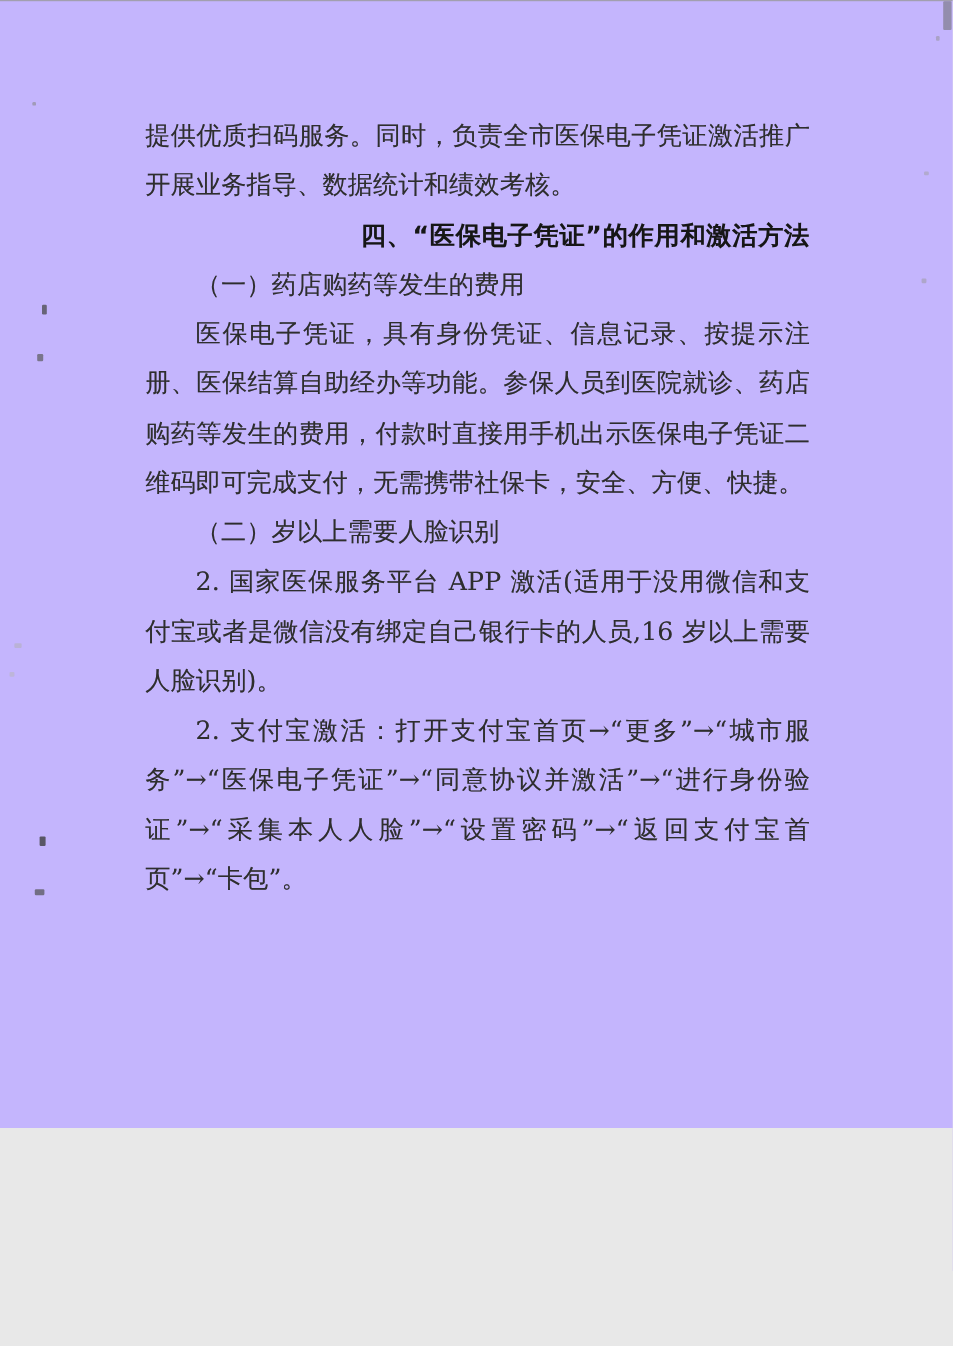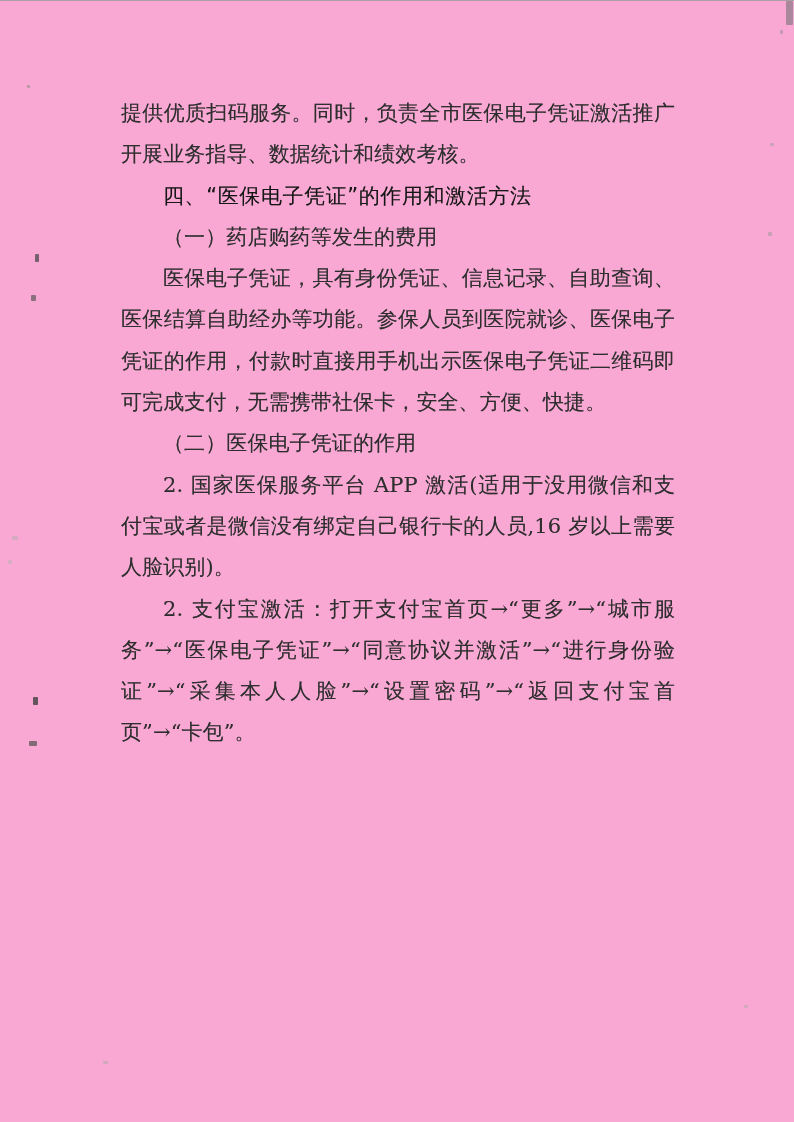--- a/index.html
+++ b/index.html
@@ -8,22 +8,22 @@
   }
   body {
     width: 794px;
     height: 1122px;
     overflow: hidden;
     background: #e8e8e8;
   }
   .page {
     position: relative;
     width: 794px;
-    height: 1122px;
-    background: #f9a8d4;
+    height: 940px;
+    background: #c4b5fd;
     overflow: hidden;
   }
   .scan-edge-top {
     position: absolute;
     left: 0; top: 0;
     width: 100%; height: 1px;
     background: #9a9a9a;
     opacity: .8;
   }
   .textblock {
@@ -38,41 +38,41 @@
     text-shadow: 0 0 0.5px rgba(60,60,60,.45);
   }
   .p {
     margin: 0;
     text-align: justify;
     letter-spacing: 0.1px;
   }
   .p.indent { text-indent: 2em; }
   .p.heading {
     font-family: "DejaVu Sans", "Liberation Sans", sans-serif;
-    font-weight: normal;
+    font-weight: bold;
     color: #161616;
     letter-spacing: 0.6px;
-    text-align: left;
+    text-align: right;
   }
   .speck {
     position: absolute;
     border-radius: 1px;
   }
 </style>
 </head>
 <body>
 
 <div class="page">
   <div class="scan-edge-top"></div>
   <div class="textblock" id="textblock">
       <p class="p">提供优质扫码服务。同时，负责全市医保电子凭证激活推广开展业务指导、数据统计和绩效考核。</p>
       <p class="p indent heading">四、“医保电子凭证”的作用和激活方法</p>
       <p class="p indent">（一）药店购药等发生的费用</p>
-      <p class="p indent">医保电子凭证，具有身份凭证、信息记录、自助查询、医保结算自助经办等功能。参保人员到医院就诊、医保电子凭证的作用，付款时直接用手机出示医保电子凭证二维码即可完成支付，无需携带社保卡，安全、方便、快捷。</p>
-      <p class="p indent">（二）医保电子凭证的作用</p>
+      <p class="p indent">医保电子凭证，具有身份凭证、信息记录、按提示注册、医保结算自助经办等功能。参保人员到医院就诊、药店购药等发生的费用，付款时直接用手机出示医保电子凭证二维码即可完成支付，无需携带社保卡，安全、方便、快捷。</p>
+      <p class="p indent">（二）岁以上需要人脸识别</p>
       <p class="p indent">2. 国家医保服务平台 APP 激活(适用于没用微信和支付宝或者是微信没有绑定自己银行卡的人员,16 岁以上需要人脸识别)。</p>
       <p class="p indent">2. 支付宝激活：打开支付宝首页→“更多”→“城市服务”→“医保电子凭证”→“同意协议并激活”→“进行身份验证”→“采集本人人脸”→“设置密码”→“返回支付宝首页”→“卡包”。</p>
     </div>
   <div id="artifacts">
       <div class="speck" style="left: 27px; top: 85px; width: 3px; height: 3px; background: rgb(138, 138, 138); opacity: 0.6;"></div>
       <div class="speck" style="left: 35px; top: 254px; width: 4px; height: 8px; background: rgb(74, 74, 74); opacity: 0.75;"></div>
       <div class="speck" style="left: 31px; top: 295px; width: 5px; height: 6px; background: rgb(90, 90, 90); opacity: 0.7;"></div>
       <div class="speck" style="left: 12px; top: 536px; width: 6px; height: 4px; background: rgb(176, 176, 176); opacity: 0.5;"></div>
       <div class="speck" style="left: 8px; top: 560px; width: 4px; height: 4px; background: rgb(181, 181, 181); opacity: 0.5;"></div>
       <div class="speck" style="left: 33px; top: 697px; width: 5px; height: 8px; background: rgb(63, 63, 63); opacity: 0.8;"></div>

